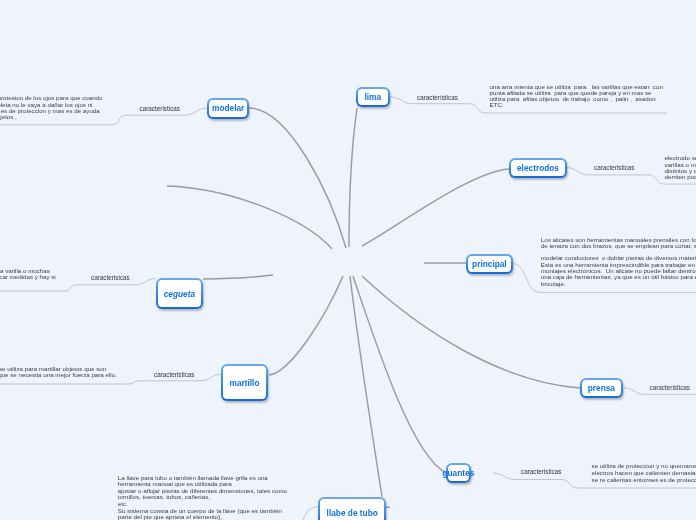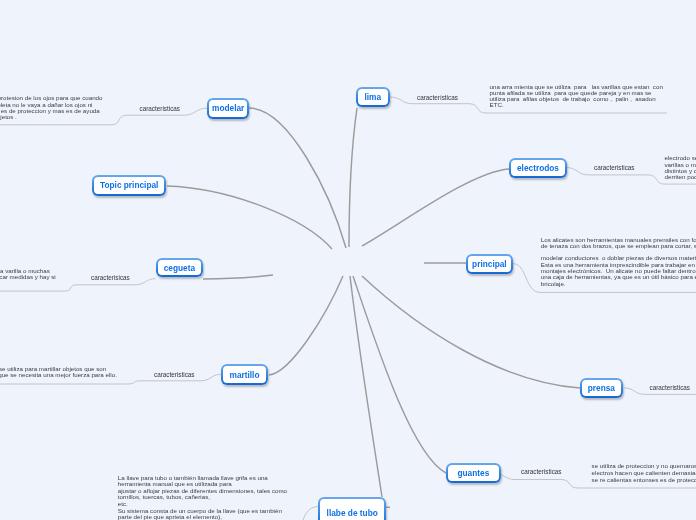--- a/index.html
+++ b/index.html
@@ -46,45 +46,42 @@
       <path d="M 390,97 C 401,97 402,103.7 412,103.7 L 469,103.7 C 480,103.7 475,113 486,113 L 667,113" class="link sub"></path>
       <path d="M 566,167.5 C 577,167.5 578,174.9 588,174.9 L 648,174.9 C 659,174.9 654,184.1 665,184.1 L 706,184.1" class="link sub"></path>
       <path d="M 513,263.6 C 527,263.6 525,292.4 540,292.4 L 706,292.4" class="link sub"></path>
       <path d="M 155.7,278.6 C 146,278.6 145,284.8 135.3,284.8 L 77.4,284.8 C 67,284.8 74,291.1 64.1,291.1 L -10,291.1" class="link sub"></path>
       <path d="M 221,374.3 C 211,374.3 211,380.8 201,380.8 L 140.7,380.8 C 131,380.8 137,384 127.3,384 L -10,384" class="link sub"></path>
       <path d="M 623.8,387.9 C 635,387.9 634,394.4 645.1,394.4 L 706,394.4" class="link sub"></path>
       <path d="M 386,507.3 L 390,507.3" class="link"></path>
       <path d="M 493,473 C 504,473 504,479.5 515,479.5 L 561,479.5 C 572,479.5 567,488 578,488 L 706,488" class="link sub"></path>
       <path d="M 318.3,506.6 C 310,506.6 306,512 303,520" class="link sub"></path>
     </svg>
-    <div class="node" style="left: 92.2px; top: 175.3px; width: 74px; height: 20.3px;">
-      <span>Topic principal</span>
-    </div>
     <div class="node" style="left: 207px; top: 98px; width: 42.3px; height: 20.6px;">
       <span>modelar</span>
     </div>
     <div class="node" style="left: 356px; top: 87px; width: 33.5px; height: 20.3px;">
       <span>lima</span>
     </div>
     <div class="node" style="left: 509.2px; top: 158.2px; width: 57.6px; height: 20.3px; text-align: center;">
       <span>electrodos</span>
     </div>
     <div class="node" style="left: 465.9px; top: 254px; width: 47px; height: 20.2px;">
       <span>principal</span>
     </div>
-    <div class="node" style="left: 155.6px; top: 258px; width: 47.5px; height: 19px;">
+    <div class="node" style="left: 155.6px; top: 278px; width: 47.5px; height: 31px; font-style: italic;">
       <span>cegueta</span>
     </div>
-    <div class="node" style="left: 221px; top: 364.3px; width: 47px; height: 21px;">
+    <div class="node" style="left: 221px; top: 364.3px; width: 47px; height: 37px;">
       <span>martillo</span>
     </div>
     <div class="node" style="left: 579.7px; top: 377.9px; width: 43.3px; height: 20px;">
       <span>prensa</span>
     </div>
-    <div class="node" style="left: 445.9px; top: 463px; width: 55px; height: 20.4px;">
+    <div class="node" style="left: 445.9px; top: 463px; width: 25px; height: 20.4px;">
       <span>guantes</span>
     </div>
     <div class="node" style="left: 318.3px; top: 497.4px; width: 67.8px; height: 31px;">
       <span>llabe de tubo</span>
     </div>
     <div class="edge-label" style="left: 139.5px; top: 105px;">caracteristicas</div>
     <div class="edge-label" style="left: 417px; top: 93.5px;">características</div>
     <div class="edge-label" style="left: 594px; top: 164px;">caracteristicas</div>
     <div class="edge-label" style="left: 91px; top: 273.5px;">caracterisicas</div>
     <div class="edge-label" style="left: 154px; top: 371px;">caracteristicas</div>

